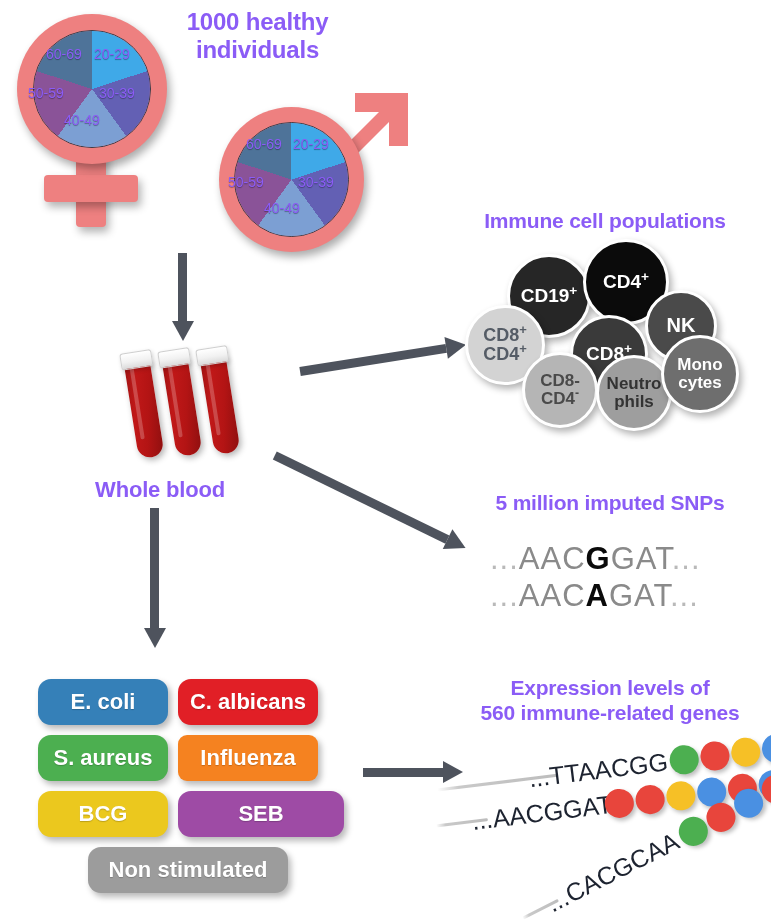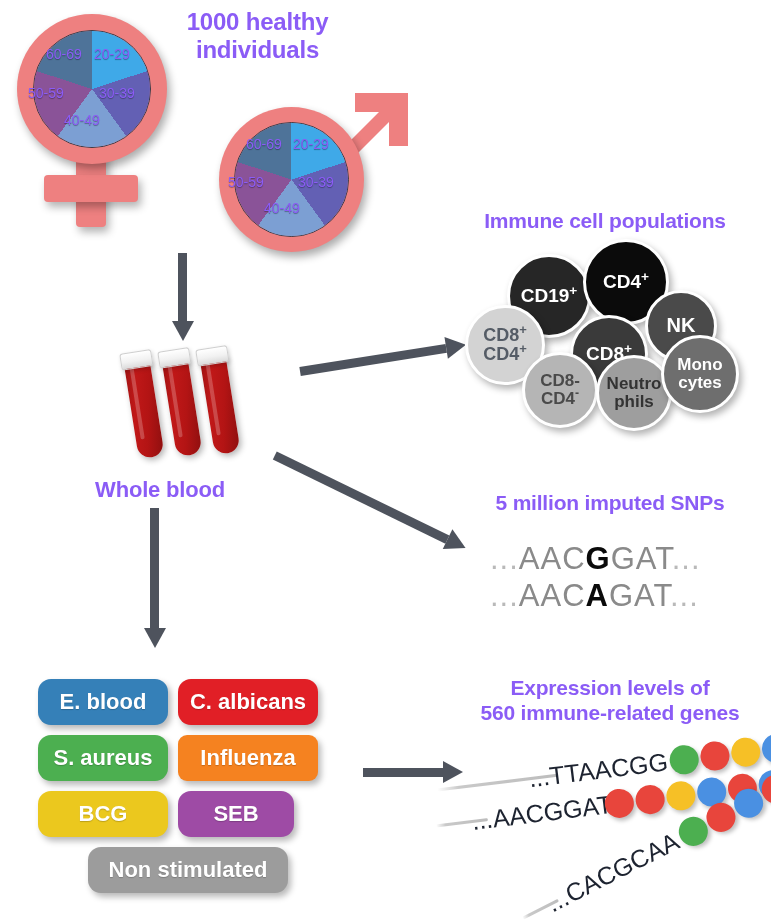--- a/index.html
+++ b/index.html
@@ -200,35 +200,35 @@
   <div class="snpseq" style="left:490px;top:578px;">
     <span class="snp-dim">...</span><span class="snp-mid">AAC</span><span class="snp-hi">A</span><span class="snp-mid">GAT</span><span class="snp-dim">...</span>
   </div>
 
   <div class="snpseq" style="left:490px;top:541px;">
     <span class="snp-dim">...</span><span class="snp-mid">AAC</span><span class="snp-hi">G</span><span class="snp-mid">GAT</span><span class="snp-dim">...</span>
   </div>
 
   <div id="stim-layer">
       <div class="stimbox" style="left: 38px; top: 679px; width: 130px; height: 46px; background: rgb(53, 128, 184);">
-        <span>E. blood</span>
+        <span>E. coli</span>
       </div>
       <div class="stimbox" style="left: 178px; top: 679px; width: 140px; height: 46px; background: rgb(225, 31, 38);">
         <span>C. albicans</span>
       </div>
       <div class="stimbox" style="left: 38px; top: 735px; width: 130px; height: 46px; background: rgb(76, 175, 80);">
         <span>S. aureus</span>
       </div>
       <div class="stimbox" style="left: 178px; top: 735px; width: 140px; height: 46px; background: rgb(245, 130, 32); border-radius: 9px;">
         <span>Influenza</span>
       </div>
       <div class="stimbox" style="left: 38px; top: 791px; width: 130px; height: 46px; background: rgb(235, 200, 30);">
         <span>BCG</span>
       </div>
-      <div class="stimbox" style="left: 178px; top: 791px; width: 116px; height: 46px; background: rgb(158, 75, 165);">
+      <div class="stimbox" style="left: 178px; top: 791px; width: 166px; height: 46px; background: rgb(158, 75, 165);">
         <span>SEB</span>
       </div>
       <div class="stimbox" style="left: 88px; top: 847px; width: 200px; height: 46px; background: rgb(156, 156, 156);">
         <span>Non stimulated</span>
       </div>
     </div>
 
   <div class="abs heading" style="left:455px;top:676px;width:310px;font-size:21px;">
     <div>Expression levels of</div>
     <div>560 immune-related genes</div>

